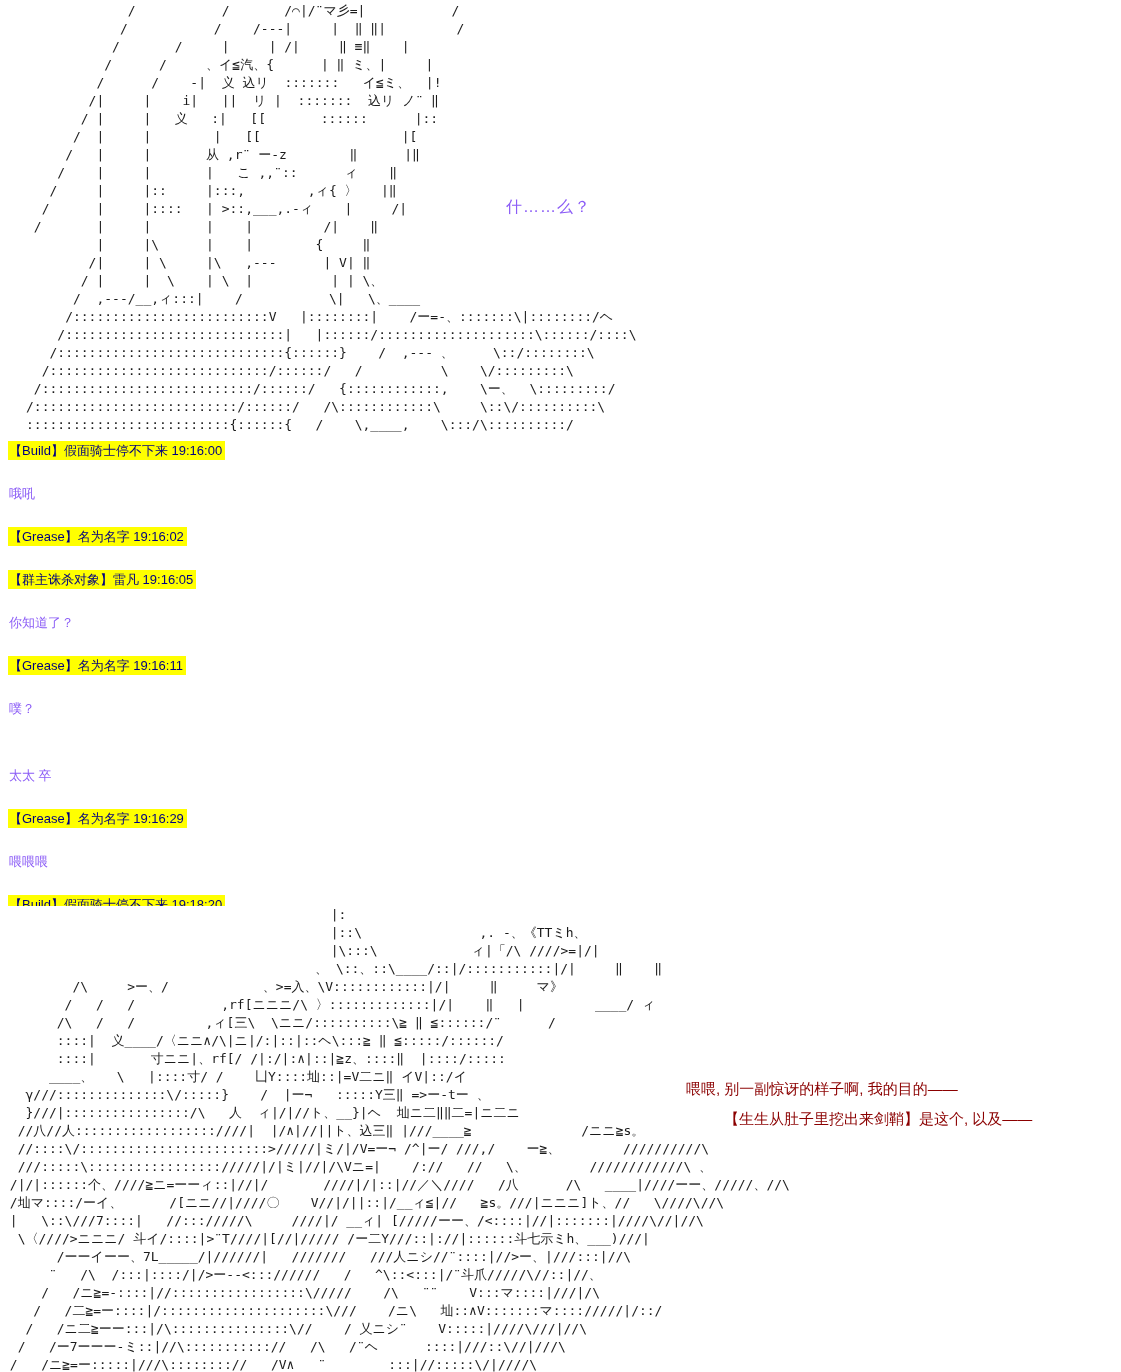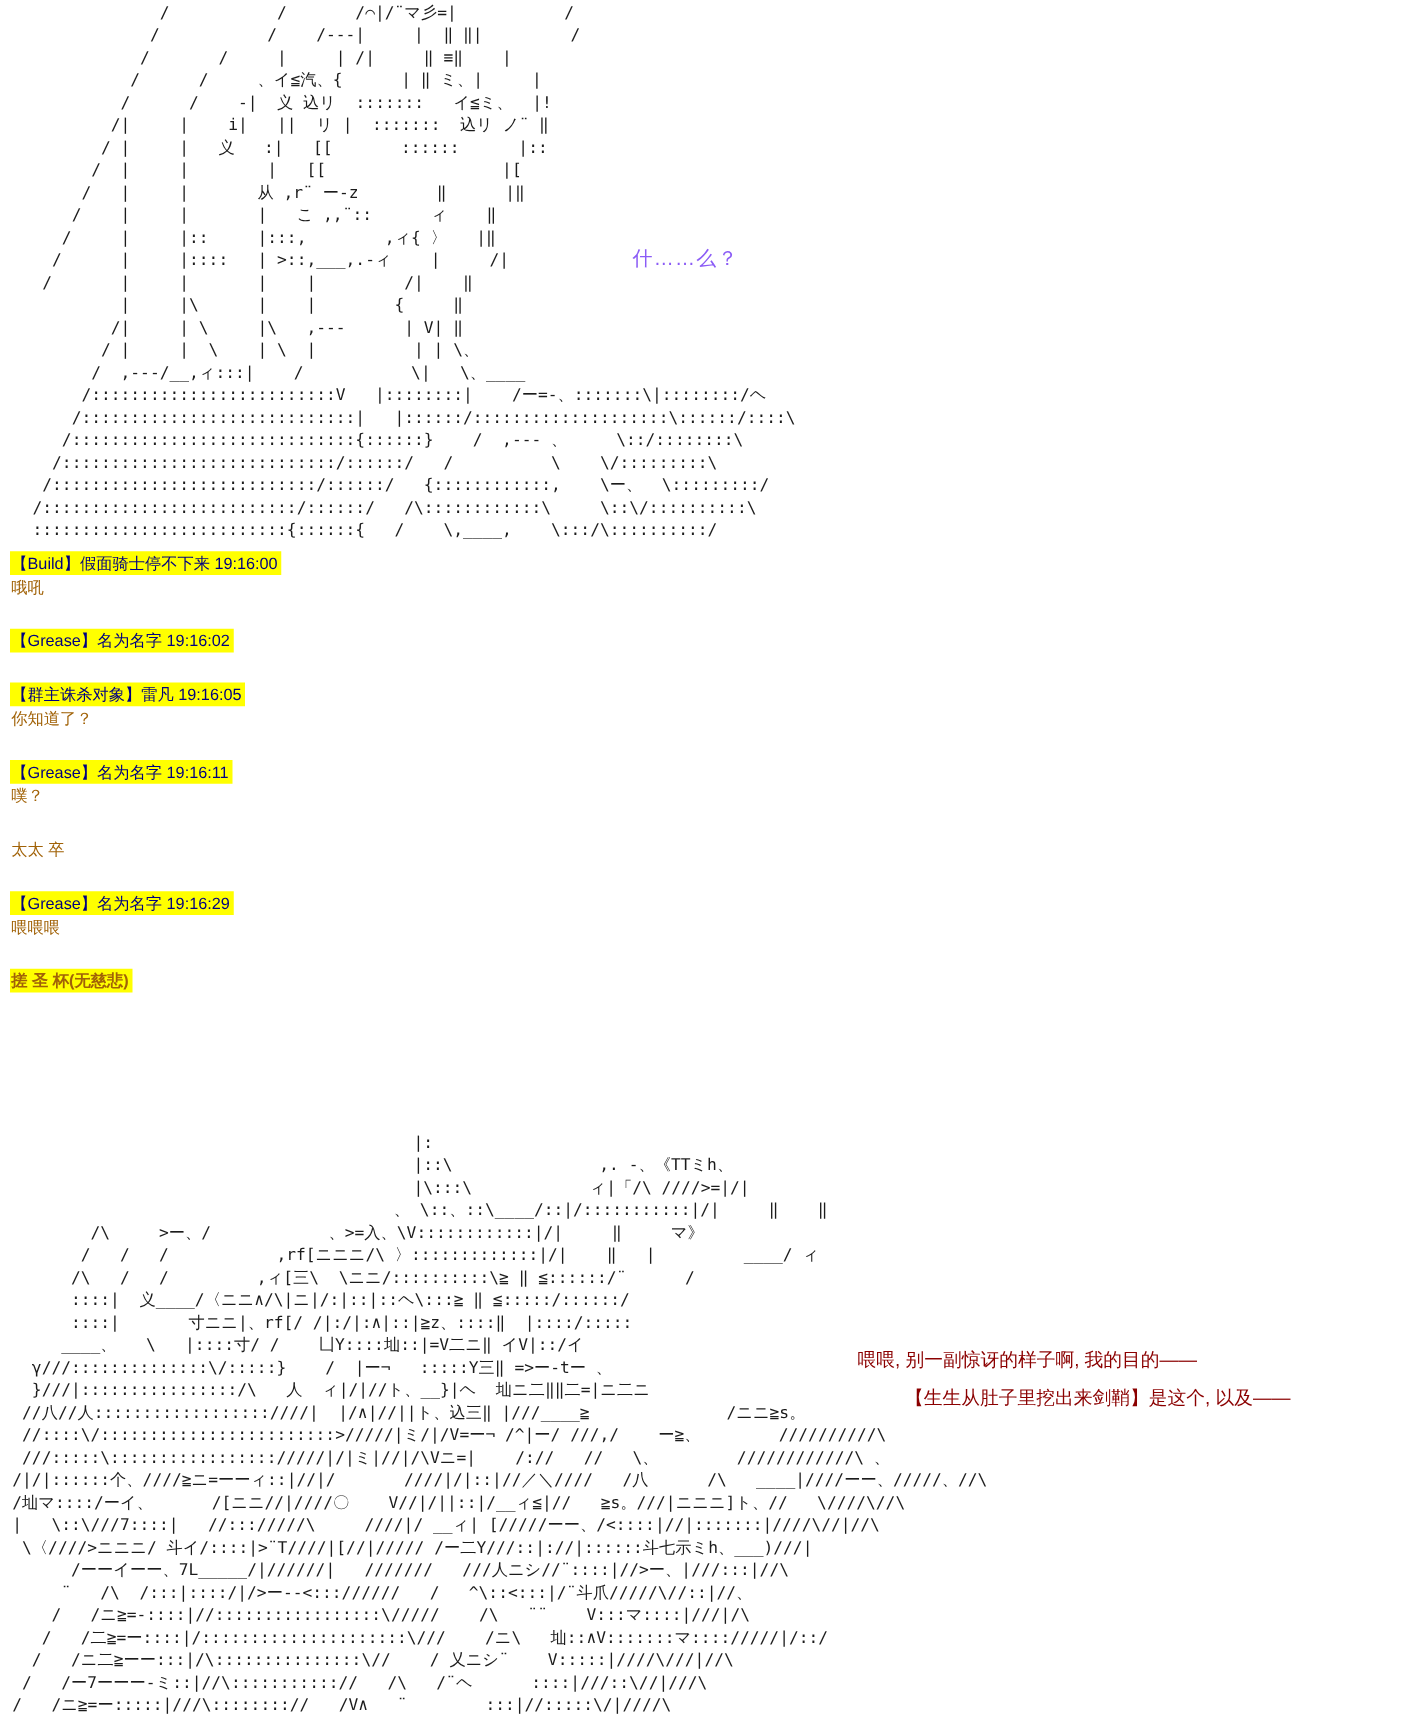--- a/index.html
+++ b/index.html
@@ -41,22 +41,23 @@
   }
   .msg { margin-bottom: 24px; }
   .msg-header {
     display: inline-block;
     background: #ffff00;
     color: #000080;
     padding: 1px 3px 1px 1px;
   }
   .msg-body {
     display: inline-block;
-    color: #a16207;
+    color: #8b5cf6;
     padding: 1px 3px 1px 1px;
+    margin-top: 24px;
   }
   .msg-body.bold { font-weight: normal; }
   .msg-body.hl { background: #ffff00; font-weight: bold; }
   .bottom-scene { position: relative; height: 466px; overflow: hidden; }
   .bottom-scene pre.ascii { position: absolute; left: 2px; top: 0; }
   .dialogue {
     position: absolute;
     left: 686px;
     top: 168px;
     color: #8b0000;
@@ -124,20 +125,21 @@
     <div class="msg">
       <div><span class="msg-body">太太 卒</span></div>
     </div>
 
     <div class="msg">
       <div><span class="msg-header">【Grease】名为名字 19:16:29</span></div>
       <div><span class="msg-body bold">喂喂喂</span></div>
     </div>
 
     <div class="msg">
+      <div><span class="msg-header">【Build】假面骑士停不下来 19:18:20</span></div>
       <div><span class="msg-body hl">搓 圣 杯(无慈悲)</span></div>
     </div>
 
     <div class="msg">
     </div>
 
   </div>
 
   <div class="bottom-scene">
     <pre class="ascii">                                          |:

